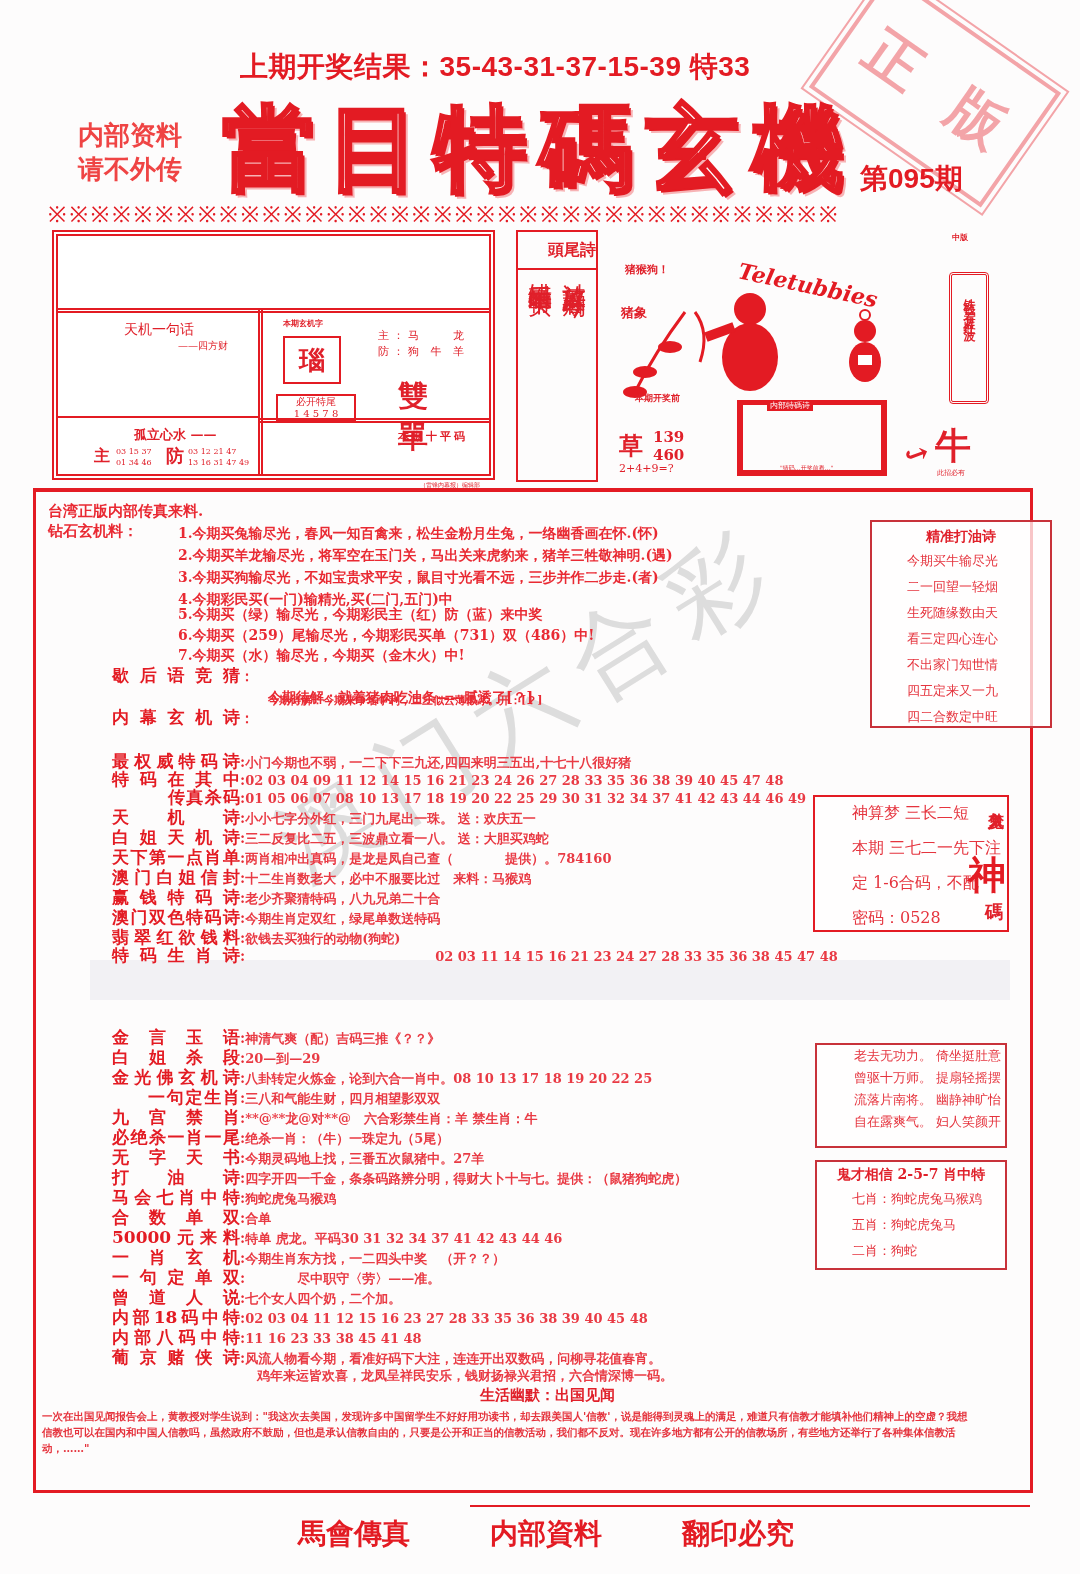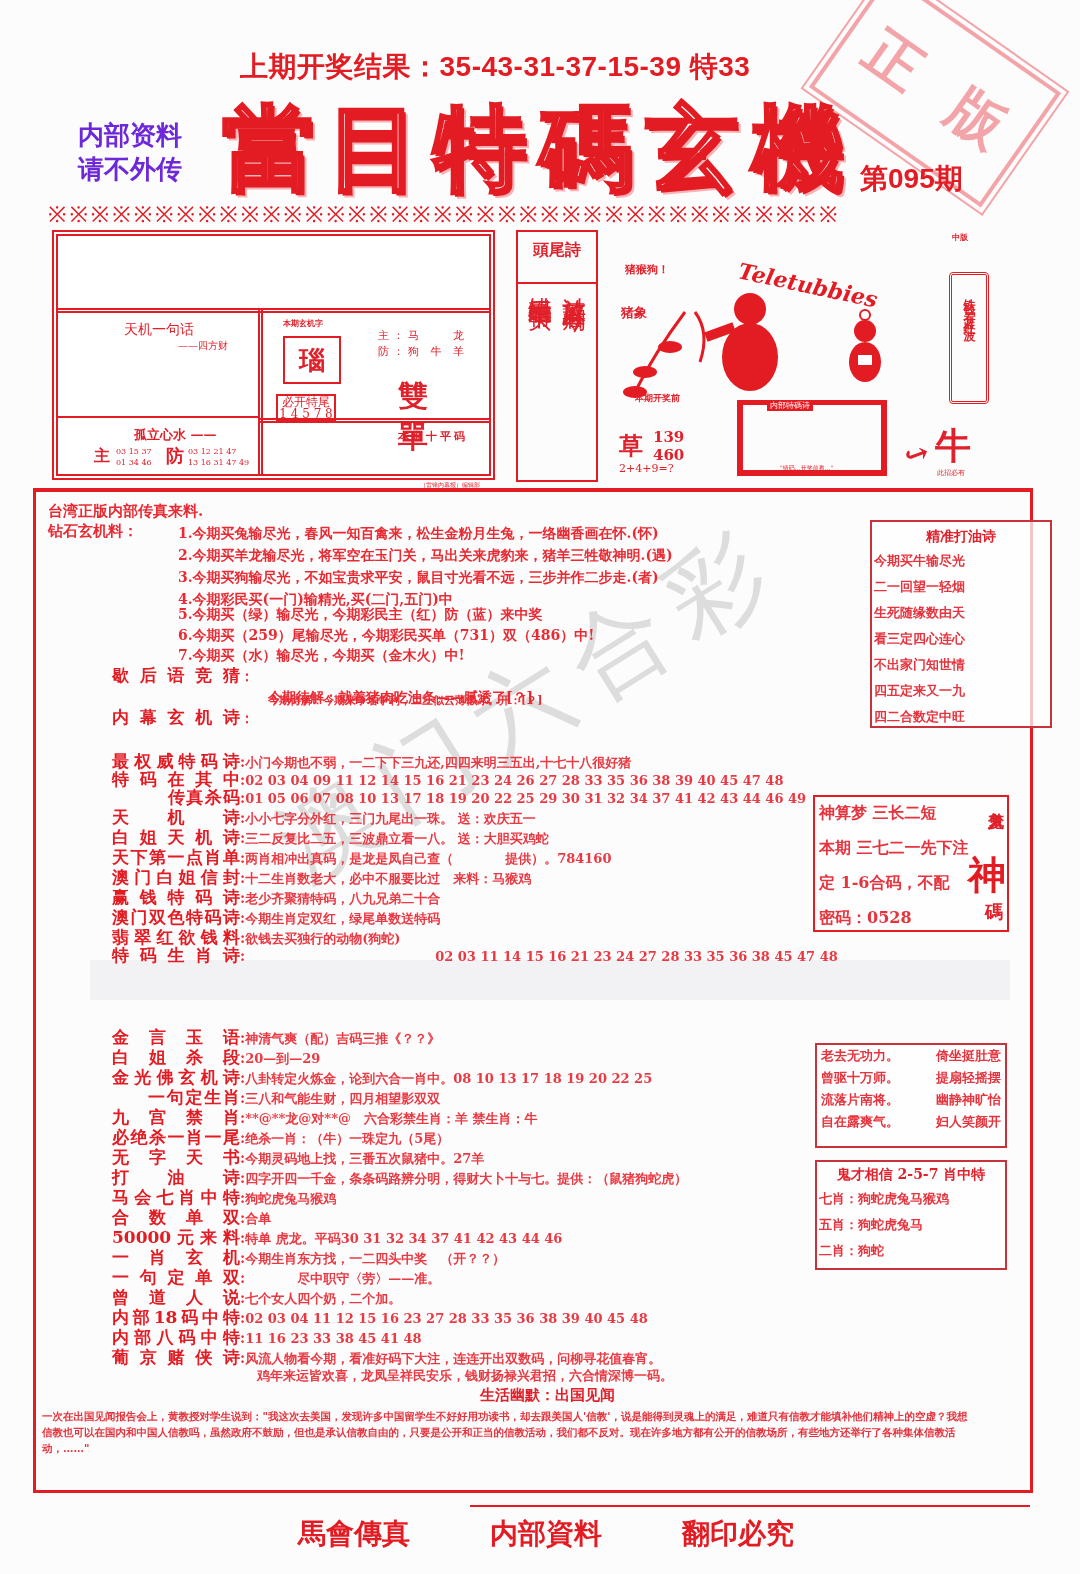--- a/index.html
+++ b/index.html
@@ -2,21 +2,21 @@
 <html><head>
 <meta charset="utf-8">
 <style>
   * { box-sizing: border-box; margin: 0; padding: 0; }
   html, body { width: 1080px; height: 1574px; background: #fdfcfc; overflow: hidden; }
   body { position: relative; font-family: "DejaVu Serif", "Liberation Serif", serif; color: #e0202a; }
   .abs { position: absolute; }
 
   
   #last-result { left: 240px; top: 48px; font-size: 28px; font-weight: bold; color: #e31b23; letter-spacing: 0.5px; font-family: "Liberation Sans", "DejaVu Sans", sans-serif; }
-  #internal-note { left: 78px; top: 118px; font-size: 26px; font-weight: bold; line-height: 34px; color: #6d28d9; }
+  #internal-note { left: 78px; top: 118px; font-size: 26px; font-weight: bold; line-height: 34px; color: #ef4444; }
   #main-title { left: 222px; top: 98px; display: flex; gap: 14px; }
   #main-title span { font-size: 92px; font-weight: bold; color: #fff; -webkit-text-stroke: 3px #e31b23; text-shadow: 3px 3px 0 #e31b23, 5px 5px 0 #f7b3b5; line-height: 100px; font-family: "DejaVu Serif", serif; }
   #issue-number { left: 860px; top: 160px; font-size: 28px; font-weight: bold; color: #e31b23; font-family: "Liberation Sans", sans-serif; }
   #stamp { left: 830px; top: 20px; width: 210px; height: 140px; border: 4px solid #f3a4a8; outline: 2px solid #f3a4a8; outline-offset: 4px; transform: rotate(35deg); transform-origin: center; display: flex; justify-content: space-around; align-items: center; }
   #stamp span { font-size: 56px; color: #f3a4a8; font-weight: bold; }
   #star-row { left: 48px; top: 198px; width: 940px; font-size: 22px; color: #e31b23; letter-spacing: 3px; white-space: nowrap; overflow: hidden; }
 
   
   #leifeng { left: 52px; top: 230px; width: 443px; height: 250px; border: 6px double #e31b23; background: #fff; }
   #leifeng .title { position: absolute; left: 22px; top: 8px; font-size: 32px; font-weight: bold; letter-spacing: 10px; }
@@ -27,28 +27,28 @@
   #lf-tianji { left: 66px; top: 85px; font-size: 14px; font-weight: normal; text-align: center; }
   #lf-tianji-sub { left: 120px; top: 103px; font-size: 10px; }
   #lf-gufu { left: 76px; top: 190px; font-size: 13px; font-weight: bold; }
   #lf-zhu { left: 36px; top: 210px; font-size: 16px; font-weight: bold; }
   #lf-zhu-nums { left: 58px; top: 210px; font-size: 8px; line-height: 11px; }
   #lf-fang { left: 108px; top: 208px; font-size: 18px; font-weight: bold; }
   #lf-fang-nums { left: 130px; top: 210px; font-size: 8px; line-height: 11px; }
   #lf-ruibox { left: 225px; top: 100px; width: 58px; height: 48px; border: 2px solid #e31b23; display: flex; align-items: center; justify-content: center; font-size: 26px; font-weight: bold; }
   #lf-rui-label { left: 225px; top: 82px; font-size: 8px; font-weight: bold; }
   #lf-zhufang { left: 320px; top: 92px; font-size: 11px; line-height: 16px; letter-spacing: 4px; }
-  #lf-bixu { left: 218px; top: 158px; width: 60px; height: 28px; border: 2px solid #e31b23; font-size: 12px; text-align: center; line-height: 12px; }
+  #lf-bixu { left: 218px; top: 158px; width: 80px; height: 28px; border: 2px solid #e31b23; font-size: 10px; text-align: center; line-height: 12px; }
   #lf-shuangdan { left: 340px; top: 140px; font-size: 30px; font-weight: bold; letter-spacing: 16px; }
   #lf-shiping { left: 300px; top: 193px; font-size: 11px; font-weight: bold; letter-spacing: 3px; margin-left: 40px; }
   #lf-footer { left: 420px; top: 481px; font-size: 6px; }
 
   
   #toutail { left: 516px; top: 230px; width: 82px; height: 252px; border: 2px solid #e31b23; }
-  #toutail .head { height: 52px; border-bottom: 2px solid #e31b23; font-size: 16px; font-weight: bold; text-align: center; line-height: 36px; }
+  #toutail .head { height: 38px; border-bottom: 2px solid #e31b23; font-size: 16px; font-weight: bold; text-align: right; line-height: 36px; }
   #toutail .cols { display: flex; flex-direction: row-reverse; justify-content: center; gap: 6px; padding-top: 6px; }
   #toutail .col { writing-mode: vertical-rl; font-size: 24px; font-family: "DejaVu Sans", sans-serif; line-height: 28px; letter-spacing: -2px; }
 
   
   #illus { left: 605px; top: 232px; width: 440px; height: 250px; }
   .ill-text { font-size: 11px; font-weight: bold; }
   #tele-word { left: 132px; top: 40px; font-size: 22px; font-weight: bold; font-style: italic; transform: rotate(12deg); color: #e31b23; }
   #cao { left: 14px; top: 198px; font-size: 24px; font-weight: bold; }
   #cao-nums { left: 48px; top: 196px; font-size: 15px; font-weight: bold; line-height: 18px; }
   #cao-eq { left: 14px; top: 230px; font-size: 11px; }
@@ -66,21 +66,21 @@
   #main { left: 33px; top: 488px; width: 1000px; height: 1005px; border: 3px solid #e31b23; border-top-width: 4px; }
   .line { position: absolute; white-space: nowrap; font-size: 14px; line-height: 18px; font-weight: bold; color: #e92a33; }
   .lbl { display: inline-block; font-size: 17px; font-weight: bold; color: #e31b23; text-align: justify; text-align-last: justify; }
   .w-label { width: 128px; }
   .val { font-size: 13px; color: #e93a44; }
 
   #watermark { left: 245px; top: 640px; font-size: 96px; color: rgba(140,140,140,0.28); transform: rotate(-32deg); font-family: "DejaVu Sans", sans-serif; letter-spacing: 18px; }
 
   
   .sidebox { position: absolute; border: 2px solid #c8323a; background: rgba(255,255,255,0.75); }
-  .sidebox .row { font-size: 14px; font-weight: bold; padding: 4px 4px; color: #e5343e; white-space: nowrap; }
+  .sidebox .row { font-size: 14px; font-weight: normal; padding: 4px 4px; color: #e5343e; white-space: nowrap; margin-left: 33px; }
   #youshi { left: 870px; top: 520px; width: 182px; height: 208px; }
   #youshi .hd { text-align: center; font-size: 14px; font-weight: bold; padding: 6px 0 2px; }
   #youshi .row { font-size: 13px; line-height: 20px; padding: 3px 2px; }
   #shensuan { left: 813px; top: 795px; width: 196px; height: 137px; border-color: #e31b23; }
   #shensuan .row { font-size: 16px; padding: 0 0 14px 4px; }
   #shensuan .row:first-child { padding-top: 6px; }
   #meng { left: 985px; top: 800px; font-size: 16px; font-weight: bold; line-height: 22px; writing-mode: vertical-rl; }
   #shen-big { left: 968px; top: 850px; font-size: 38px; font-weight: bold; color: #e31b23; }
   #poem4 { left: 815px; top: 1043px; width: 192px; height: 105px; }
   #poem4 .row { font-size: 13px; line-height: 18px; padding: 2px 4px; display: flex; justify-content: space-between; }

